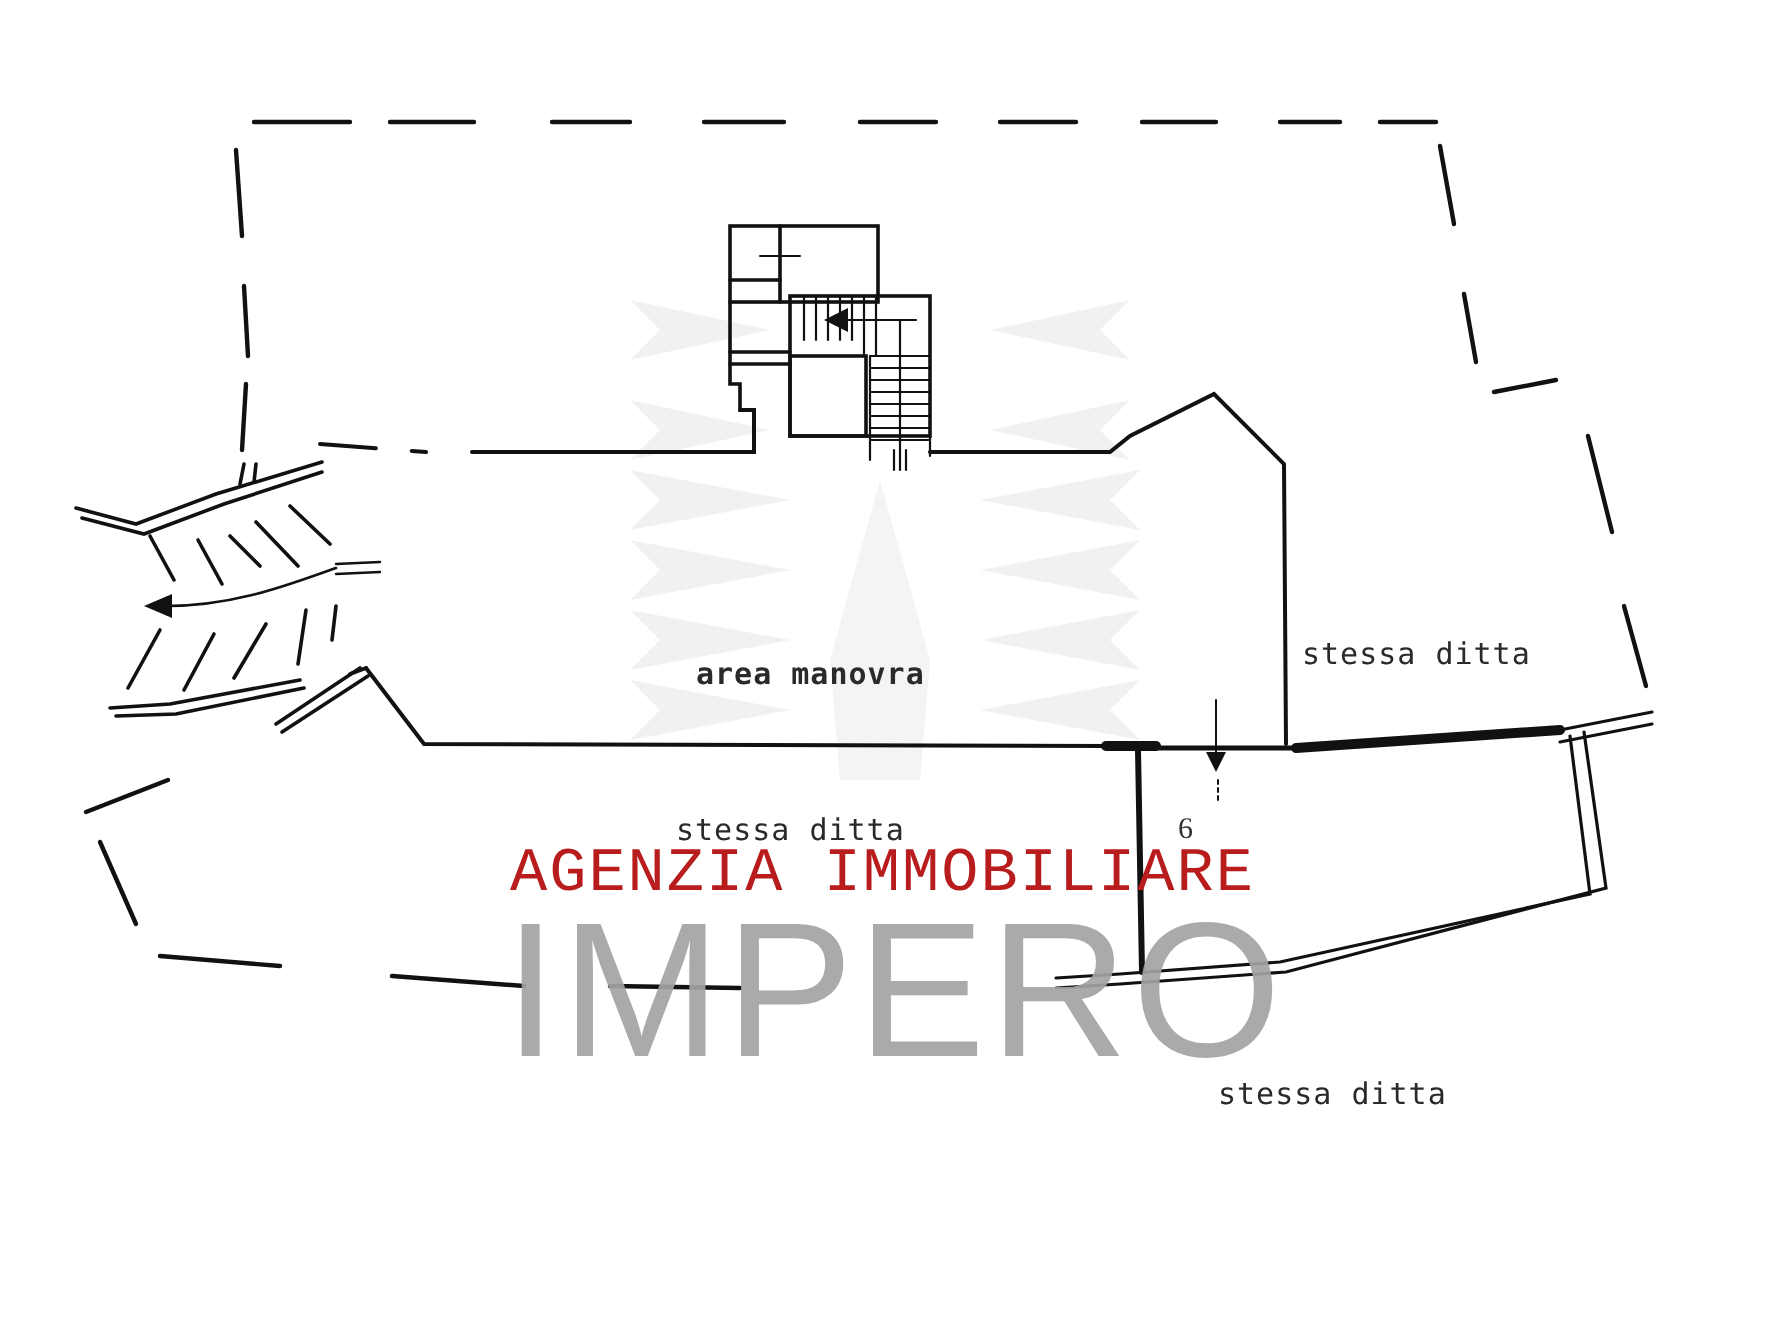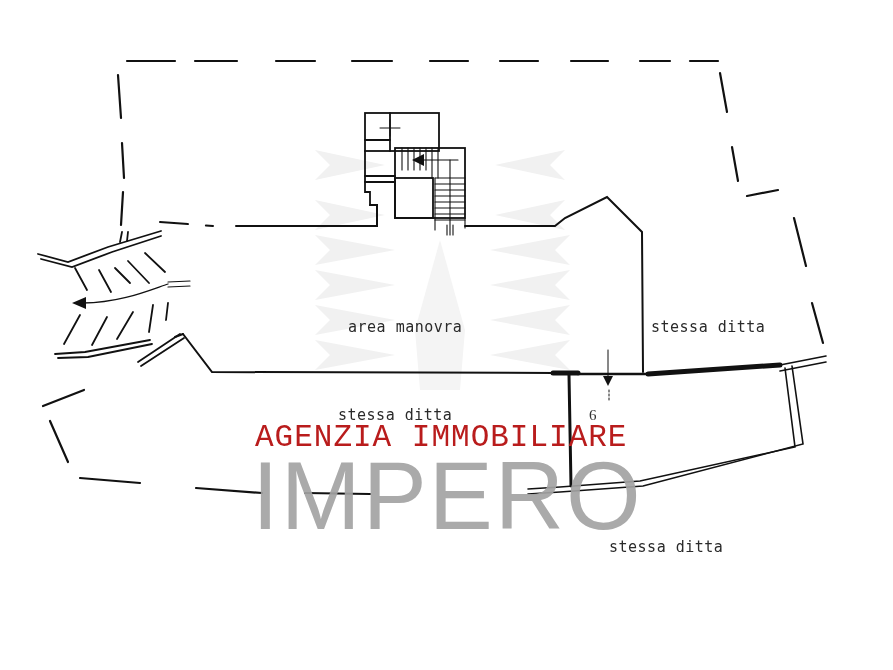--- a/index.html
+++ b/index.html
@@ -172,20 +172,20 @@
         <line x1="465" y1="218" x2="465" y2="228"></line>
         <line x1="447" y1="225" x2="447" y2="235"></line>
         <line x1="453" y1="225" x2="453" y2="235"></line>
         <line x1="420" y1="160" x2="458" y2="160"></line>
       </g>
     </g>
     <polygon points="412,160 424,154 424,166" fill="#111" stroke="none"></polygon>
   </g>
 </svg>
 
-<div class="label" style="left:348px; top:318px;">area manovra</div>
+<div class="label" style="left:348px; top:328px;font-weight:bold;">area manovra</div>
 <div class="label" style="left:651px; top:318px;">stessa ditta</div>
 <div class="label" style="left:338px; top:406px;">stessa ditta</div>
 <div class="label" style="left:609px; top:538px;">stessa ditta</div>
 <div class="label dim" style="left:589px; top:407px;">6</div>
 
 <div class="wm-line1">AGENZIA IMMOBILIARE</div>
 <div class="wm-line2">IMPERO</div>
 
 </body></html>

